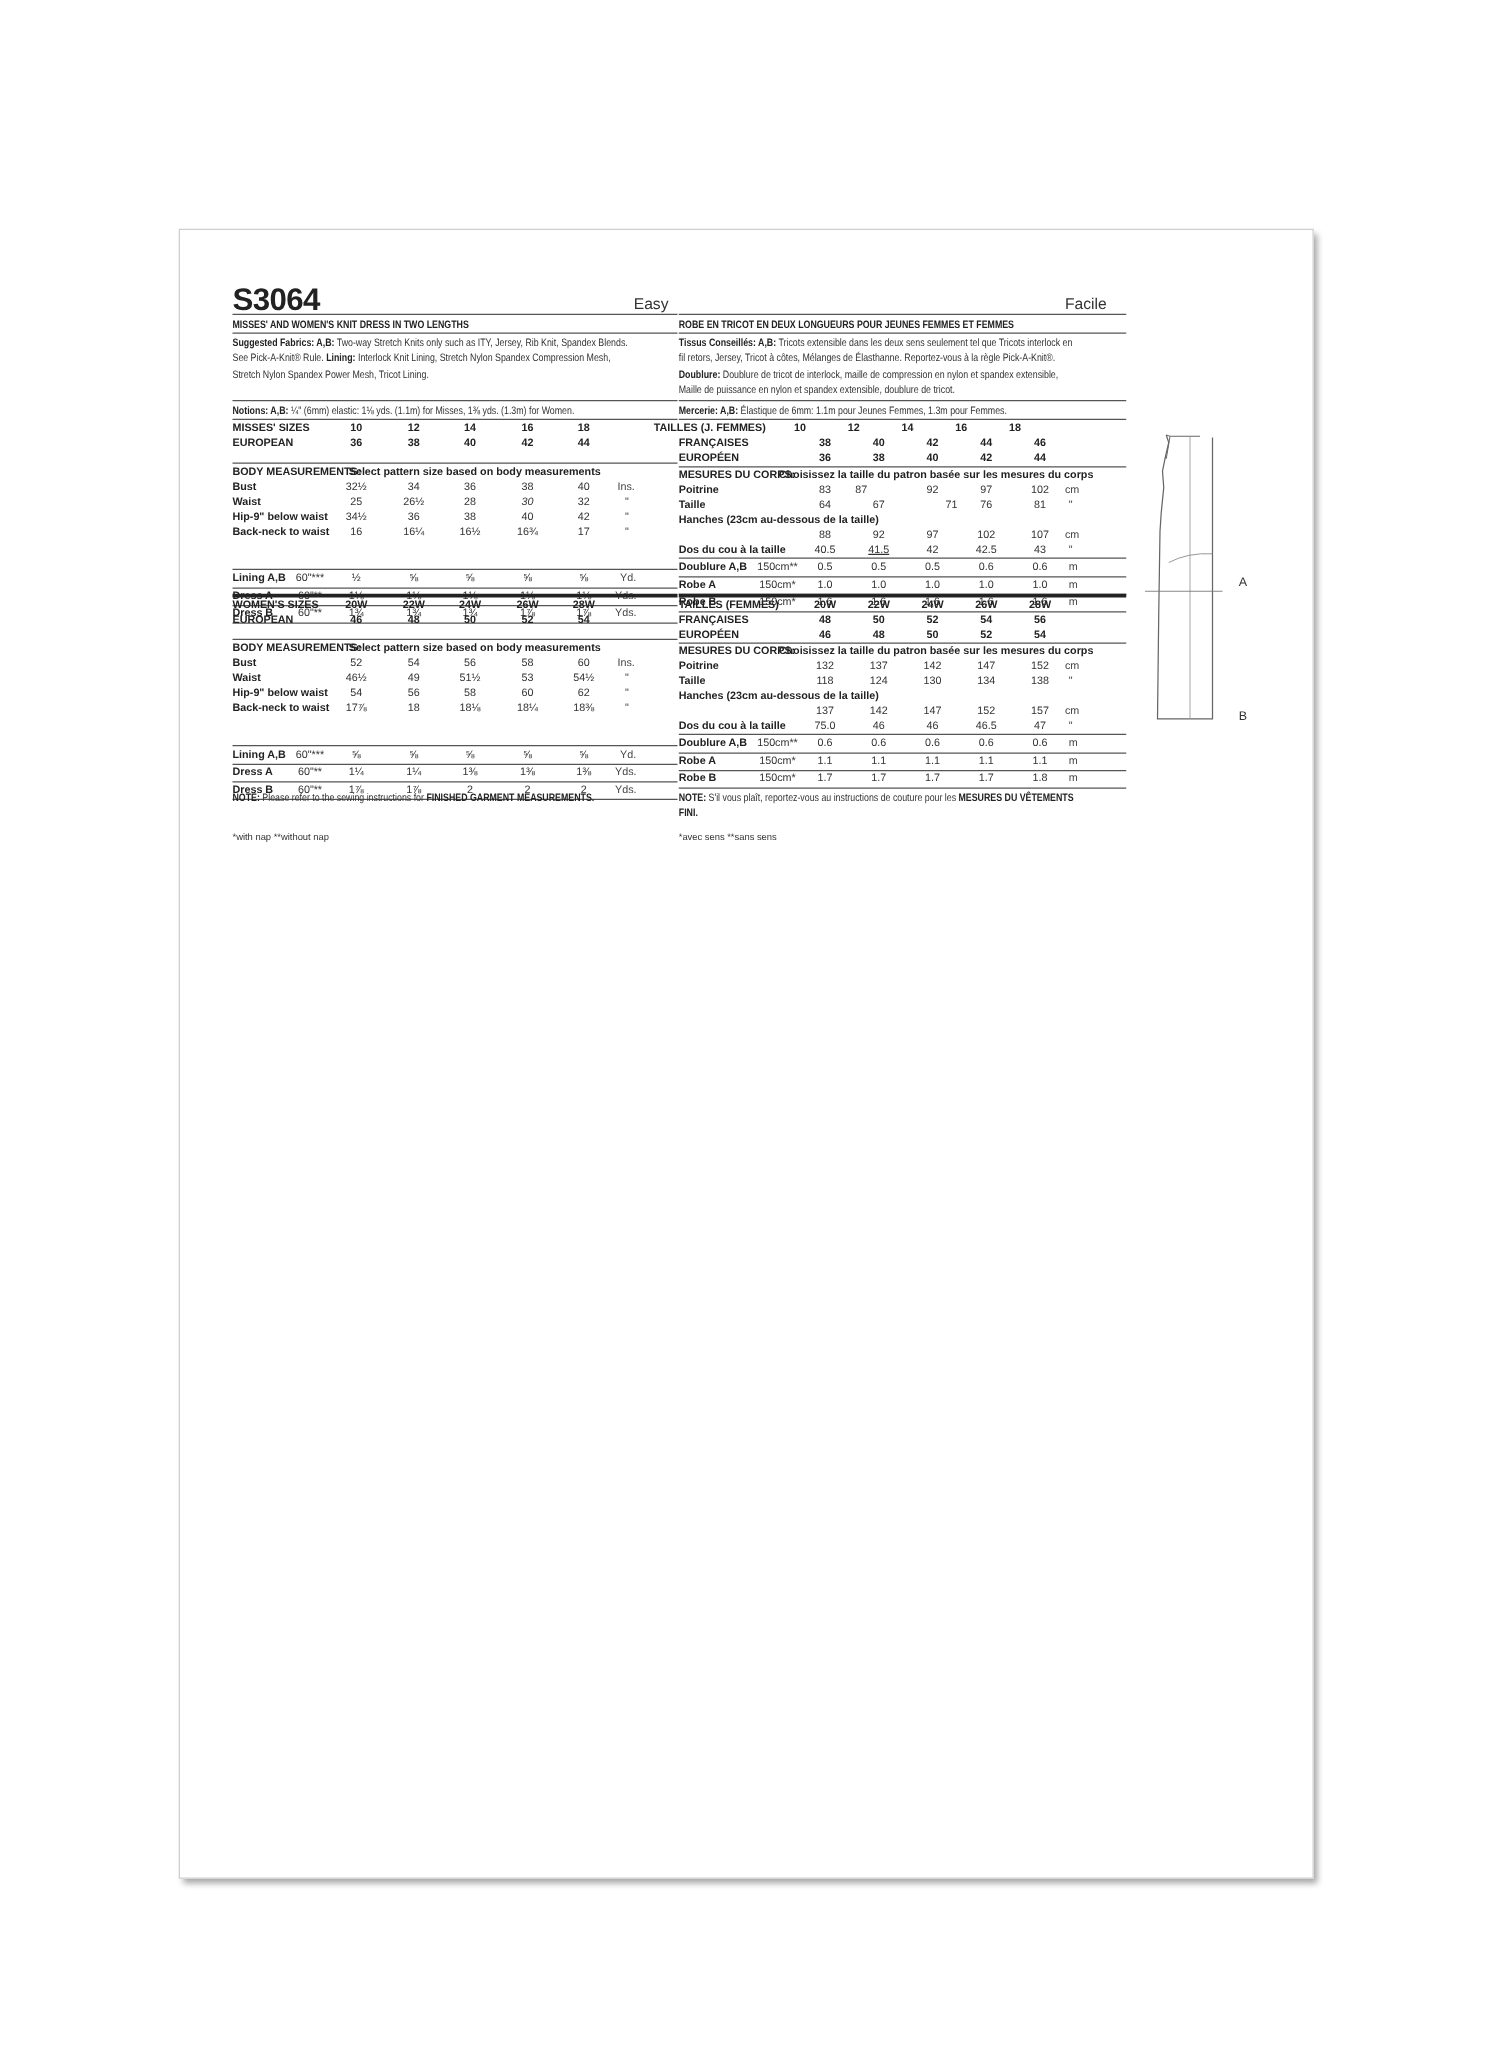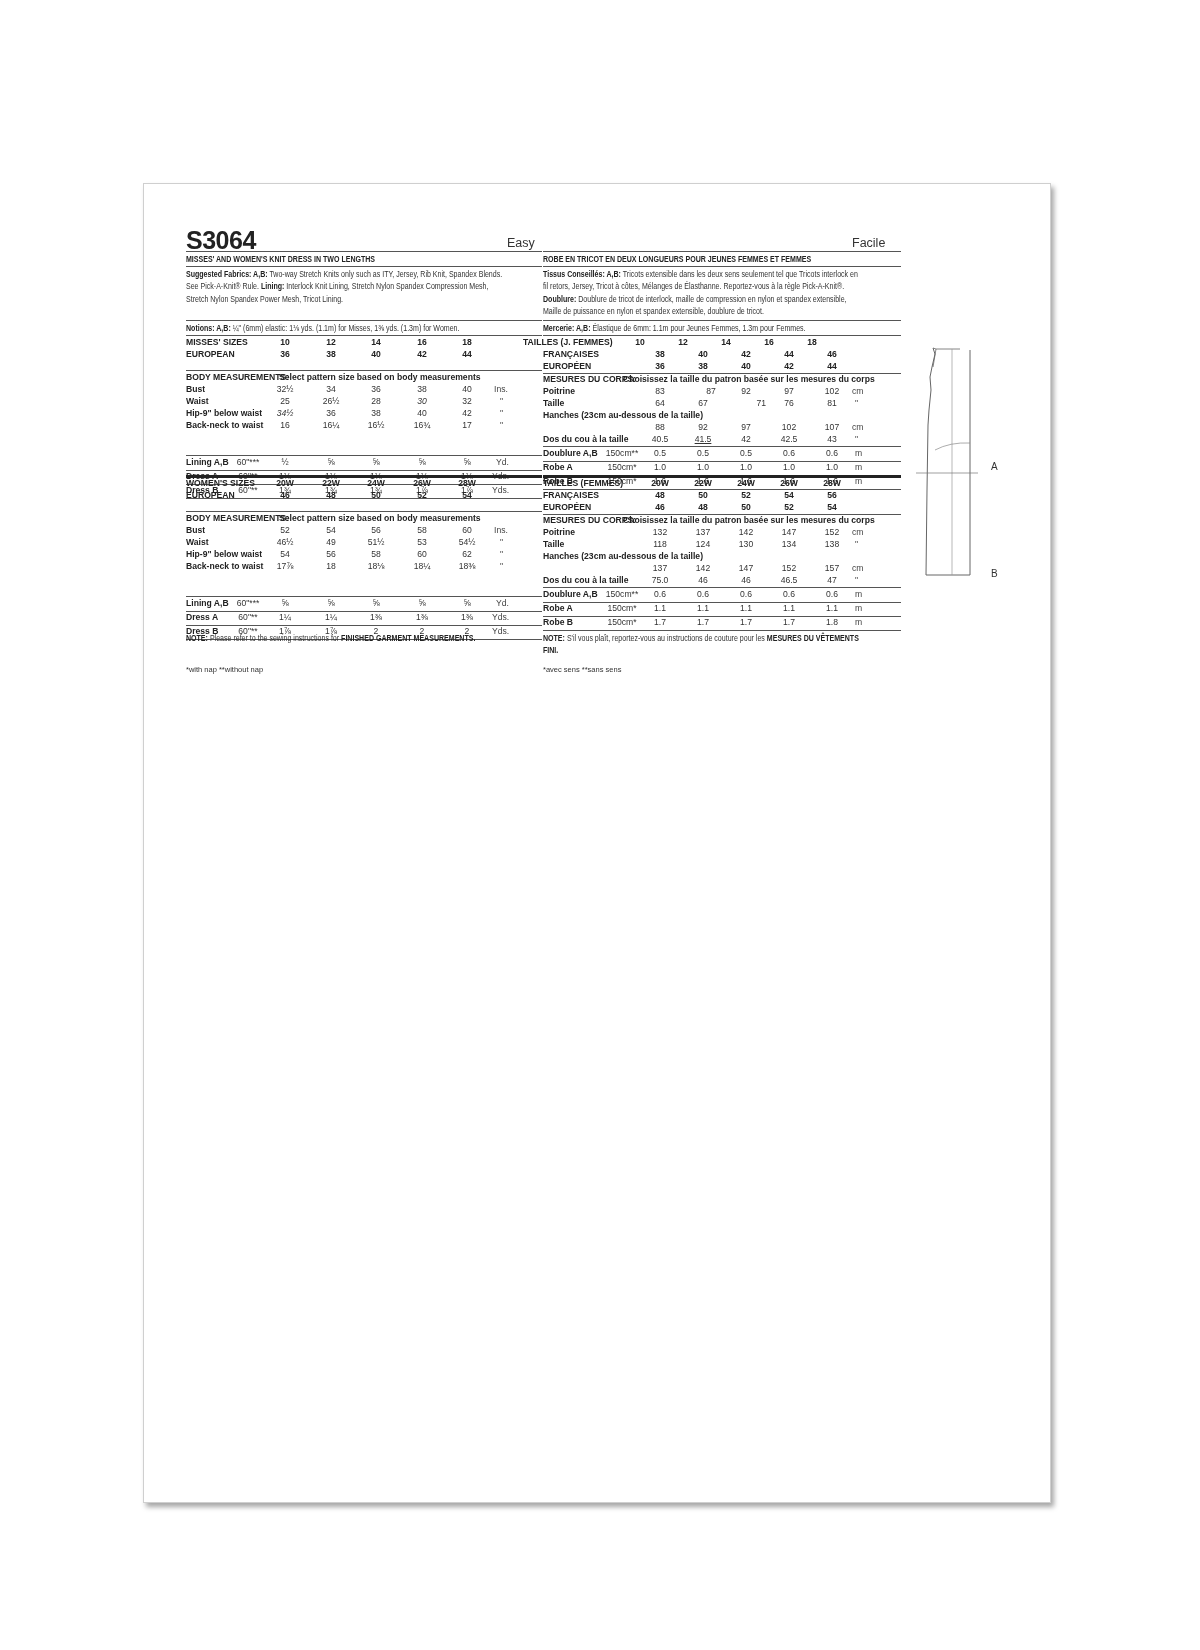--- a/index.html
+++ b/index.html
@@ -95,21 +95,21 @@
       <span class="lbl" style="left: 0px;">Waist</span>
       <span class="val" style="left: 99px;">25</span>
       <span class="val" style="left: 145px;">26½</span>
       <span class="val" style="left: 190px;">28</span>
       <span class="val" style="left: 236px; font-style: italic;">30</span>
       <span class="val" style="left: 281px;">32</span>
       <span class="unit" style="left: 314px;">"</span>
     </div>
     <div class="row" style="left:186px;top:408px;width:360px;">
       <span class="lbl" style="left: 0px;">Hip-9" below waist</span>
-      <span class="val" style="left: 99px; font-style: italic;">34½</span>
+      <span class="val" style="left: 99px;">34½</span>
       <span class="val" style="left: 145px;">36</span>
       <span class="val" style="left: 190px;">38</span>
       <span class="val" style="left: 236px;">40</span>
       <span class="val" style="left: 281px;">42</span>
       <span class="unit" style="left: 314px;">"</span>
     </div>
     <div class="row" style="left:186px;top:420px;width:360px;">
       <span class="lbl" style="left: 0px;">Back-neck to waist</span>
       <span class="val" style="left: 99px;">16</span>
       <span class="val" style="left: 145px;">16¼</span>
@@ -269,21 +269,21 @@
       <span class="valb" style="left: 289px;">44</span>
     </div>
     <div class="hr" style="left:543px;top:373px;width:358px;"></div>
     <div class="row" style="left:543px;top:374px;width:360px;">
       <span class="hdr" style="left: 0px;">MESURES DU CORPS:</span>
       <span class="hdr" style="left: 80px;">Choisissez la taille du patron basée sur les mesures du corps</span>
     </div>
     <div class="row" style="left:543px;top:386px;width:360px;">
       <span class="lbl" style="left: 0px;">Poitrine</span>
       <span class="val" style="left: 117px;">83</span>
-      <span class="val" style="left: 168px;">87</span>
+      <span class="val" style="left: 146px;">87</span>
       <span class="val" style="left: 203px;">92</span>
       <span class="val" style="left: 246px;">97</span>
       <span class="val" style="left: 289px;">102</span>
       <span class="unit" style="left: 309px;">cm</span>
     </div>
     <div class="row" style="left:543px;top:398px;width:360px;">
       <span class="lbl" style="left: 0px;">Taille</span>
       <span class="val" style="left: 117px;">64</span>
       <span class="val" style="left: 160px;">67</span>
       <span class="val" style="left: 203px; text-align: right;">71</span>

